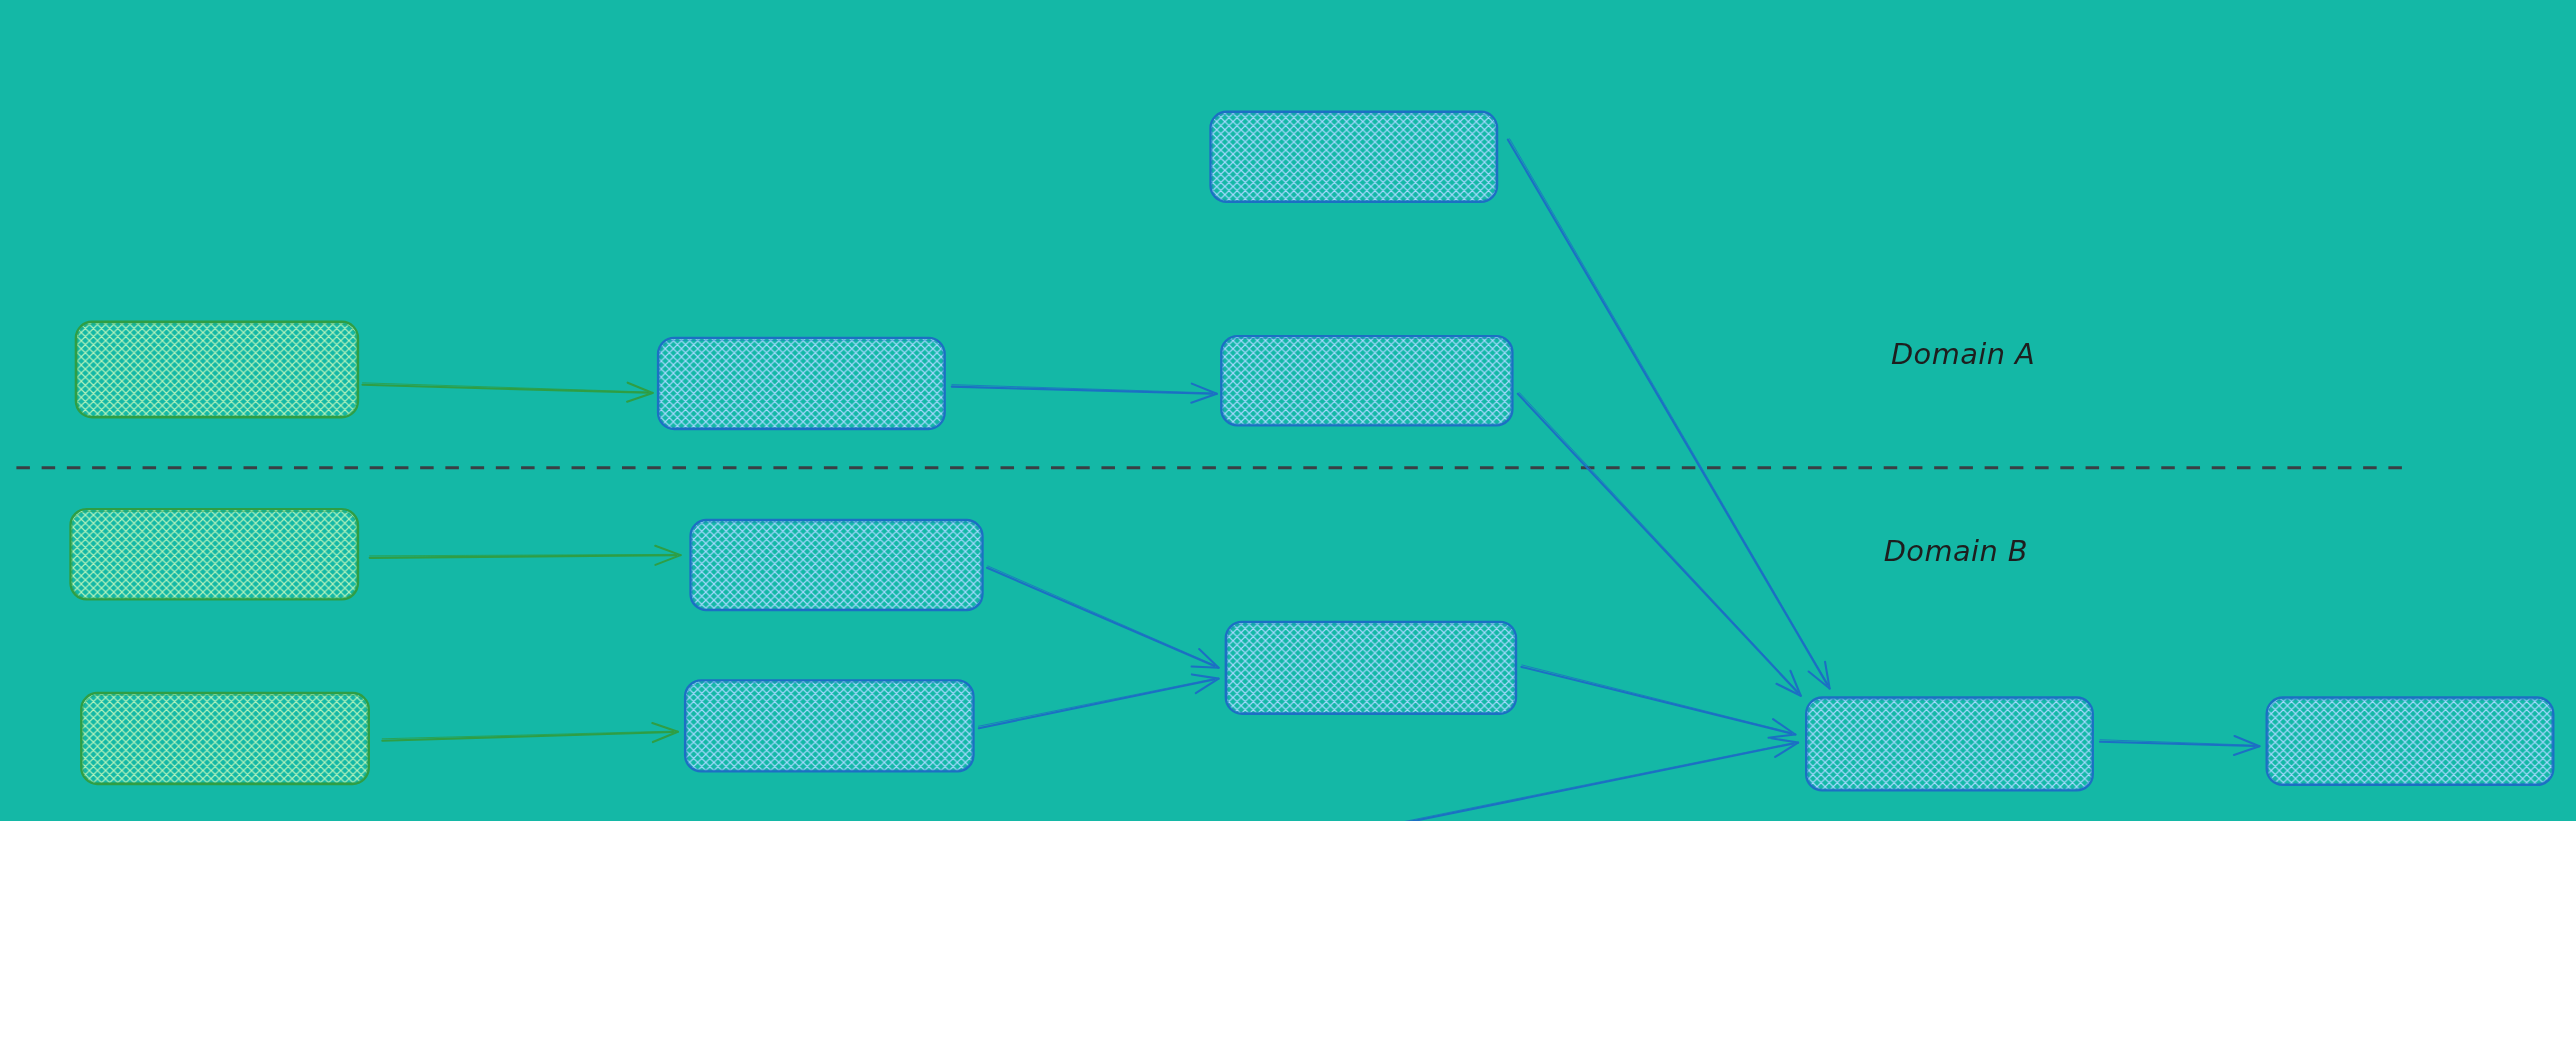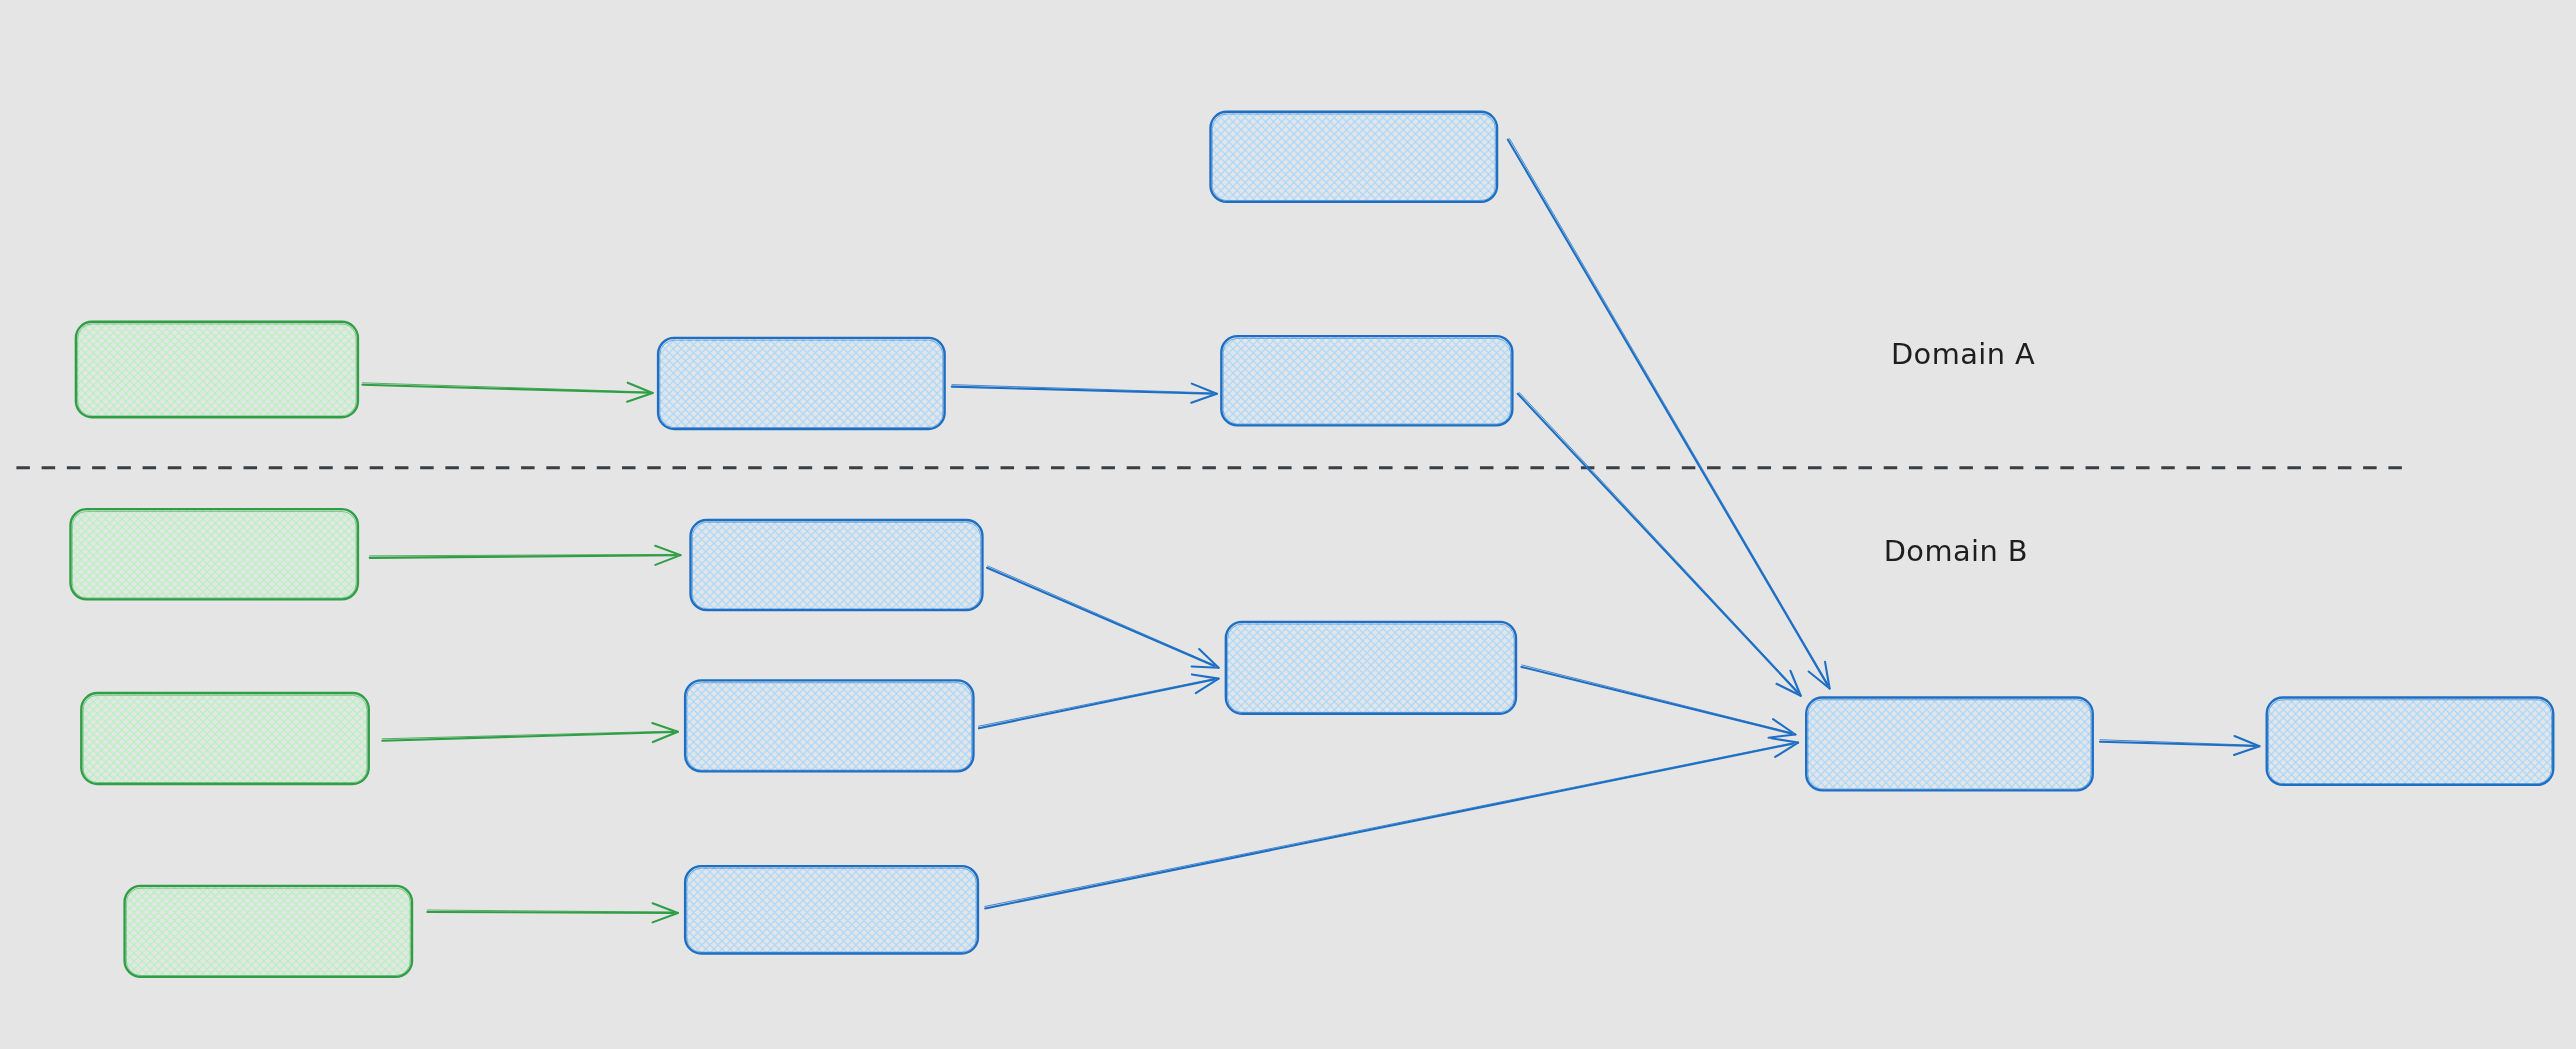--- a/index.html
+++ b/index.html
@@ -1,16 +1,16 @@
 <!DOCTYPE html>
 <html style="font-size:14.4px"><head>
 <meta charset="utf-8">
 <style>
   html, body { margin: 0; padding: 0; background: #ffffff; }
-  .page { position: relative; width: 2576px; height: 1049px; background: #e5e5e5; overflow: hidden; }
+  .page { position: relative; width: 2576px; height: 821px; background: #14b8a6; overflow: hidden; font-style: italic; }
   svg { display: block; }
   text {
     font-family: "DejaVu Sans", "Liberation Sans", sans-serif;
     letter-spacing: 0.5px;
   }
 </style>
 </head>
 <body>
 
 <div class="page">

